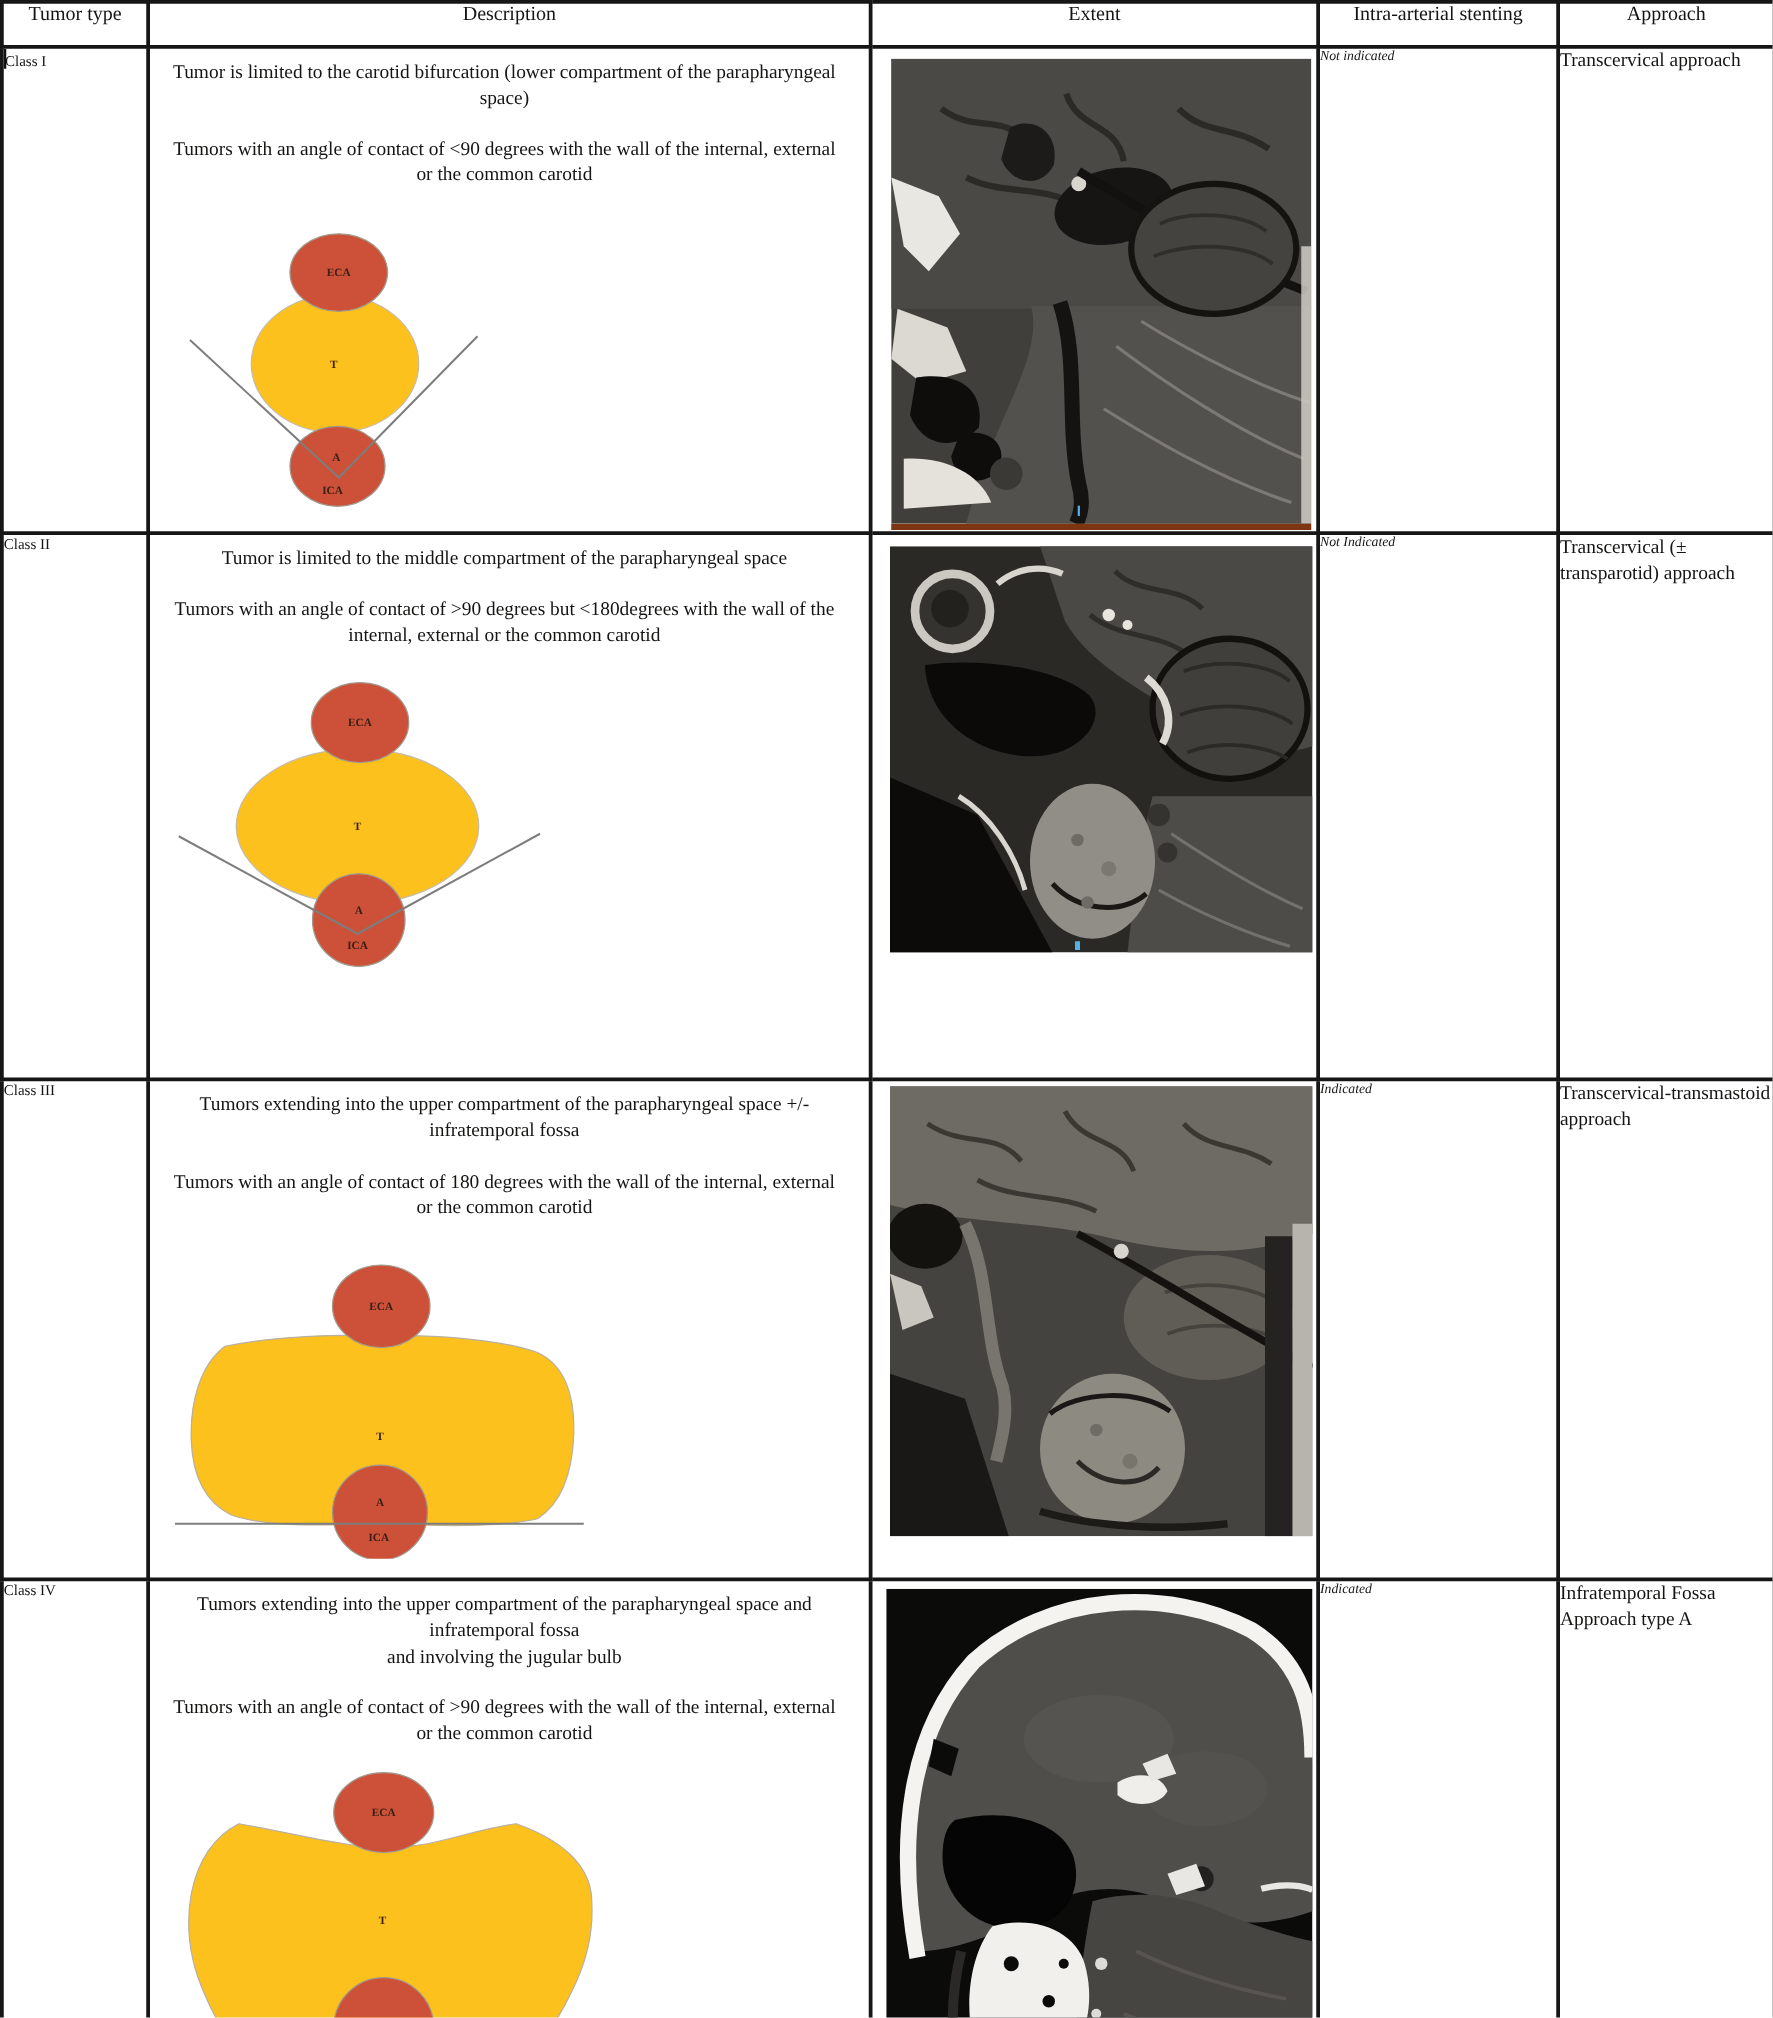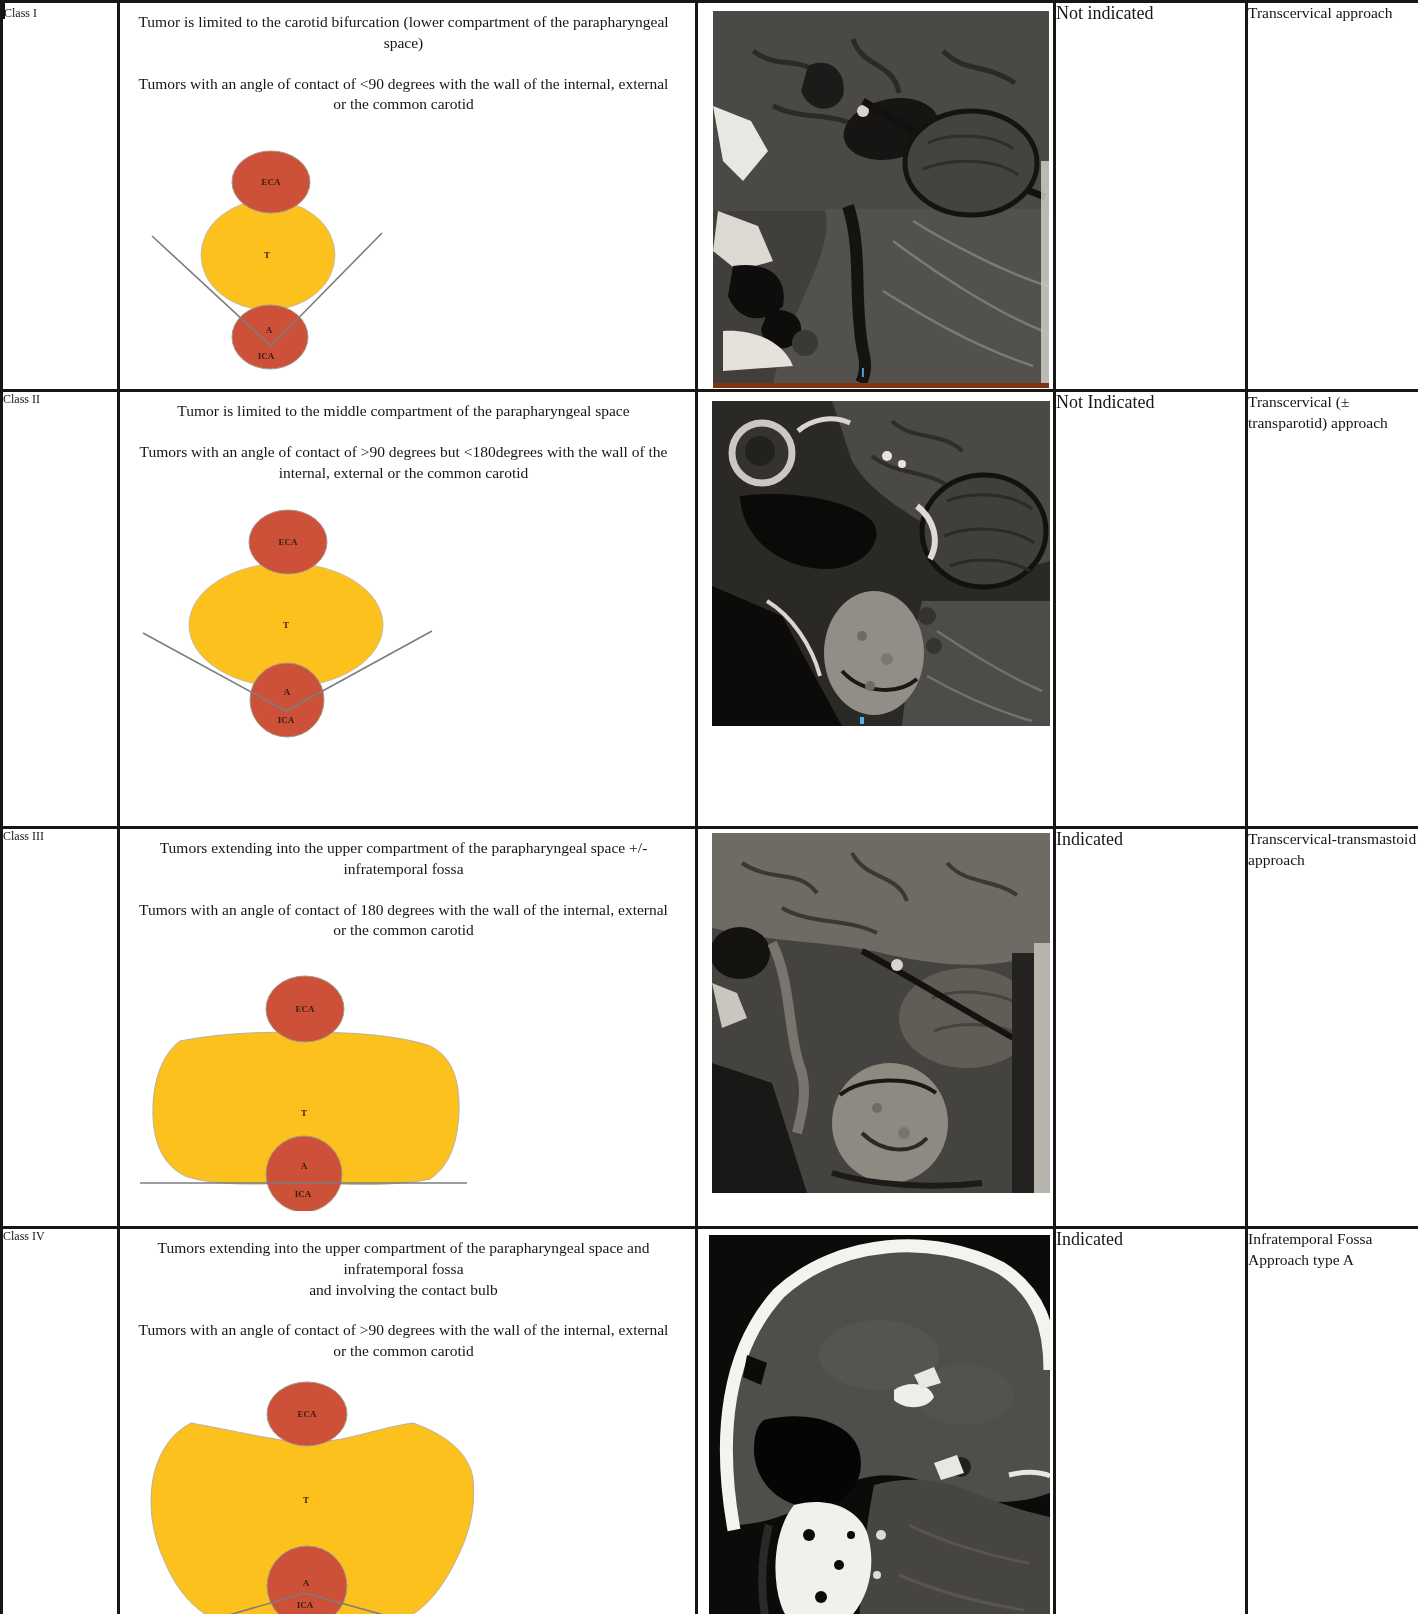--- a/index.html
+++ b/index.html
@@ -2,21 +2,21 @@
 <html><head>
 <meta charset="utf-8">
 <style>
   html,body{margin:0;padding:0;background:#ffffff;}
   body{font-family:"Liberation Serif","DejaVu Serif",serif;color:#161514;}
   #doc{width:1418px;height:1614px;background:#fff;position:relative;}
   table.cls{border-collapse:collapse;table-layout:fixed;width:1418px;height:1614px;}
   table.cls td,table.cls th{border:3px solid #161616;padding:0;vertical-align:top;overflow:hidden;position:relative;}
   th.hdr{font-size:16px;font-weight:normal;text-align:center;vertical-align:middle;height:33px;border-bottom:4px solid #161616;}
   td.type-cell{vertical-align:middle;font-size:12px;padding-left:8px;}
-  td.stent-cell{vertical-align:middle;font-size:18px;padding-left:16px;padding-right:4px;}
+  td.stent-cell{vertical-align:middle;font-size:11px;padding-left:16px;padding-right:4px;font-style:italic;}
   td.appr-cell{vertical-align:middle;font-size:15.5px;padding-left:10px;padding-right:6px;line-height:1.35;margin-left:39px;}
   .desc-text{padding:9px 12px 0 11px;max-width:545px;font-size:15.5px;line-height:1.34;text-align:center;}
   .desc-text .p2{margin-top:20px;}
   .diagram{position:absolute;left:0;width:578px;}
   .scan{position:absolute;display:block;}
   .scan-underline{position:absolute;background:#7e3512;}
   .cursor-bar{display:inline-block;width:2px;height:16px;background:#111;vertical-align:-2px;margin-right:-1px;}
   svg text.dlabel{font-family:"Liberation Serif",serif;font-size:9px;font-weight:bold;fill:#3a2014;text-anchor:middle;}
   svg text.marker{font-family:"Liberation Sans",sans-serif;font-size:12px;font-weight:bold;text-anchor:middle;}
 </style>
@@ -27,20 +27,27 @@
 <table class="cls">
   <colgroup>
     <col style="width:117px">
         <col style="width:578px">
         <col style="width:358px">
         <col style="width:192px">
         <col style="width:173px">
   </colgroup>
 
   <tbody>
+        <tr style="height:33px;">
+    <th class="hdr">Tumor type</th>
+    <th class="hdr">Description</th>
+    <th class="hdr">Extent</th>
+    <th class="hdr">Intra-arterial stenting</th>
+    <th class="hdr">Approach</th>
+  </tr>
 
   <tr style="height:389px;">
     <td class="type-cell"><span class="cursor-bar"></span><span>Class I</span></td>
     <td>
       <div class="desc-text">
         <div class="p1">Tumor is limited to the carotid bifurcation (lower compartment of the parapharyngeal space)</div>
         <div class="p2">Tumors with an angle of contact of &lt;90 degrees with the wall of the internal, external or the common carotid</div>
       </div>
       <svg class="diagram" style="top:132px;height:240px;" viewBox="0 0 578 240">
         <ellipse cx="148" cy="120" rx="67" ry="55" stroke="#c6bca6" stroke-width="1" fill="#fcc11c"></ellipse>
@@ -175,21 +182,21 @@
     </td>
     <td class="stent-cell">Indicated</td>
     <td class="appr-cell">Transcervical-transmastoid approach</td>
   </tr>
 
   <tr style="height:431px;">
     <td class="type-cell">Class IV</td>
     <td>
       <div class="desc-text">
         <div class="p1">Tumors extending into the upper compartment of the parapharyngeal space and infratemporal fossa</div>
-        <div class="p1">and involving the contact bulb</div>
+        <div class="p1">and involving the jugular bulb</div>
         <div class="p2">Tumors with an angle of contact of &gt;90 degrees with the wall of the internal, external or the common carotid</div>
       </div>
       <svg class="diagram" style="top:117px;height:310px;" viewBox="0 0 578 310">
         <path d="M71 77 C110 84 135 90 150 92 C175 97 200 97 222 93 C250 87 270 80 293 77 C330 90 350 110 353 133 C356 165 348 190 337 212 C320 248 300 268 276 277 C240 284 210 270 185 258 C160 270 130 284 103 277 C78 268 58 248 44 214 C33 190 28 162 33 133 C38 108 50 88 71 77 Z" stroke="#b8b0a0" stroke-width="1" fill="#fcc11c"></path>
         <ellipse cx="187" cy="68" rx="40" ry="32" stroke="#a2988c" stroke-width="1" fill="#cd5138"></ellipse>
         <circle cx="187" cy="240" r="40" stroke="#a2988c" stroke-width="1" fill="#cd5138"></circle>
         <path d="M26 293 L185 247 L350 293" fill="none" stroke="#7d7d7d" stroke-width="1.6"></path>
         <text class="dlabel" x="187" y="71">ECA</text>
         <text class="dlabel" x="186" y="157">T</text>
         <text class="dlabel" x="186" y="240">A</text>

